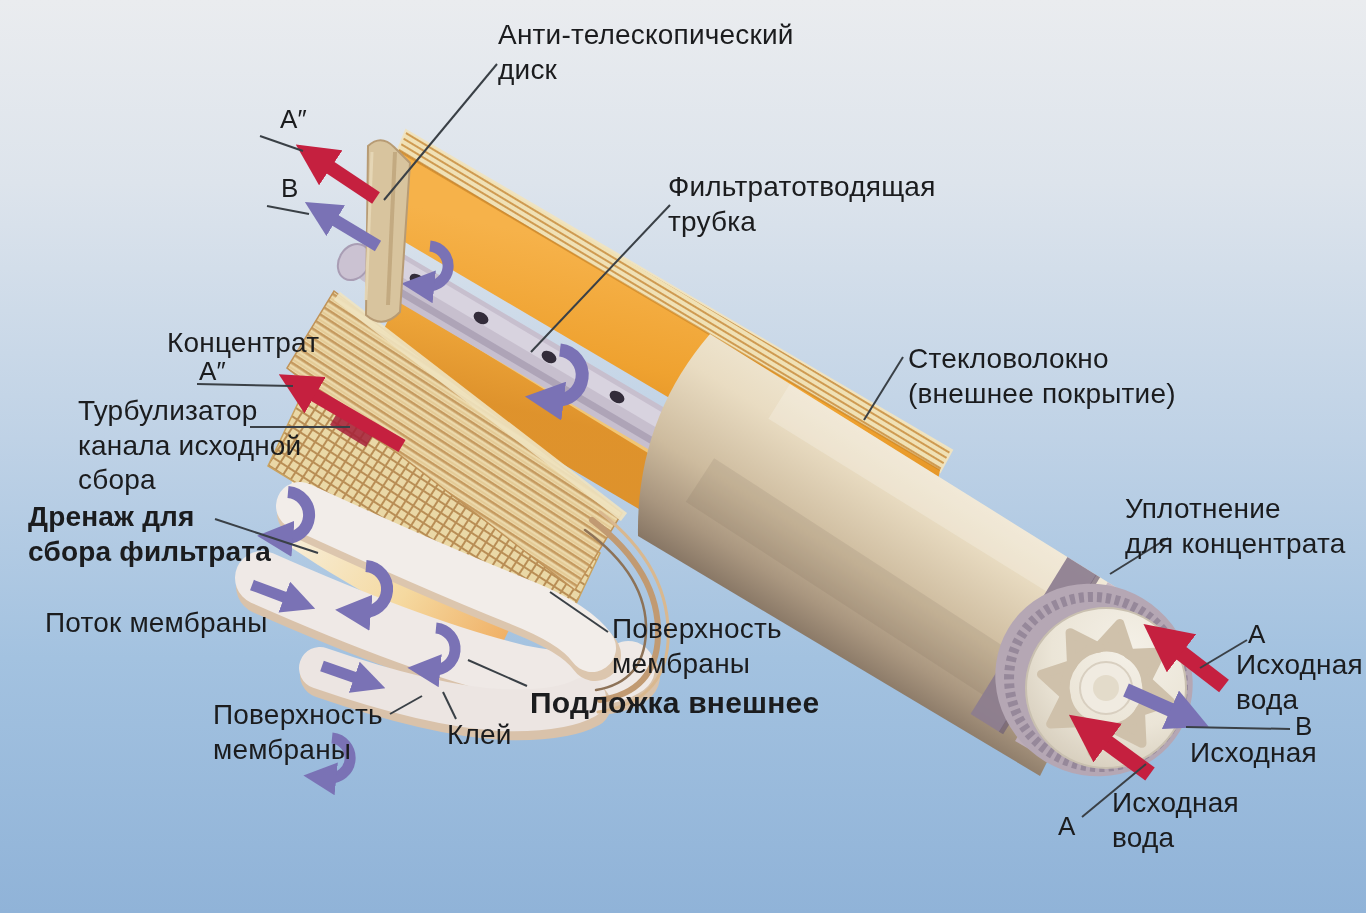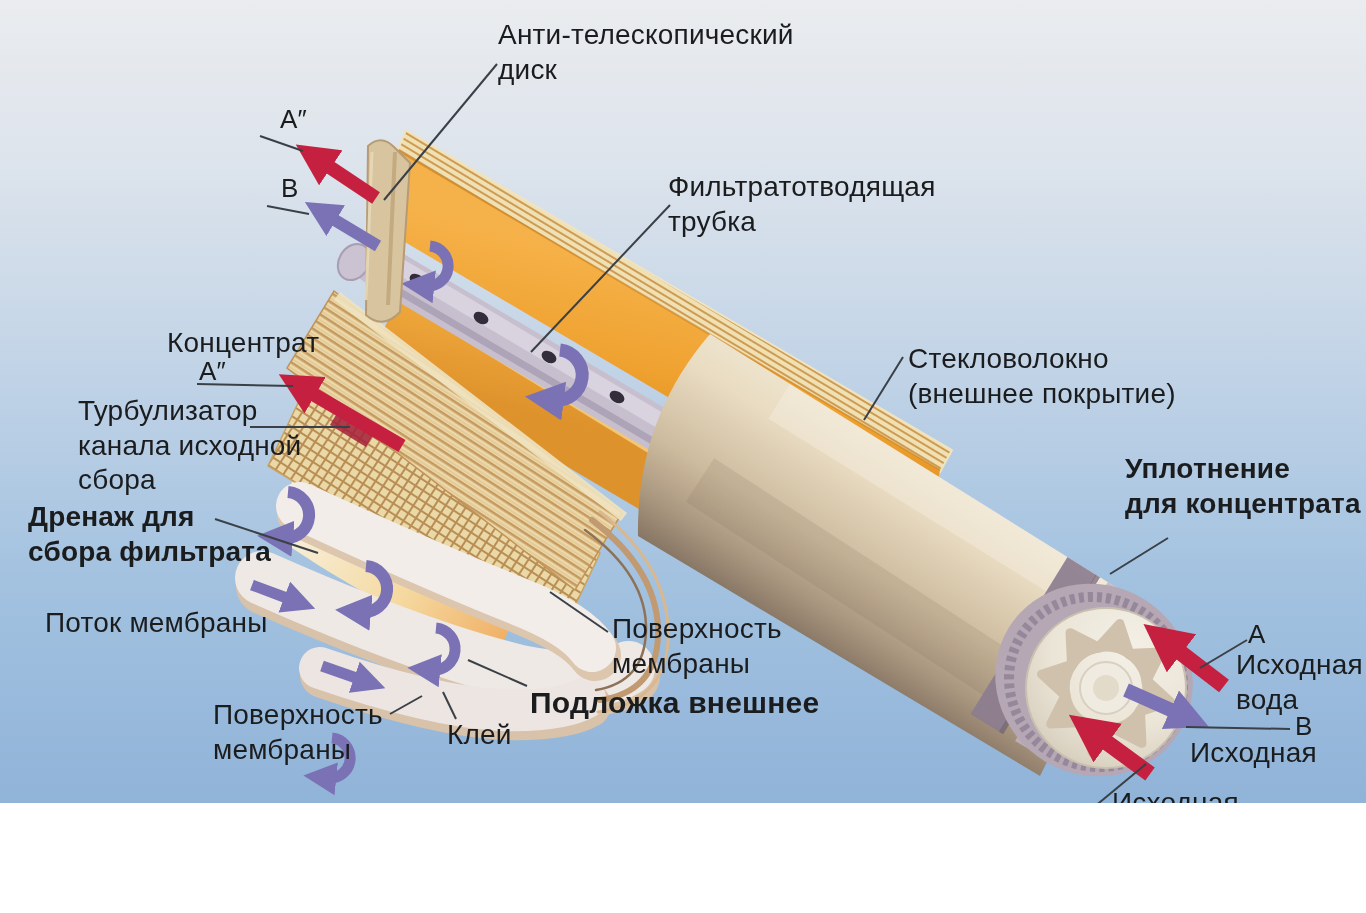--- a/index.html
+++ b/index.html
@@ -1,18 +1,18 @@
 <!DOCTYPE html>
 <html><head>
 <meta charset="utf-8">
 <style>
   html,body{margin:0;padding:0;}
   #stage{
     position:relative;
-    width:1366px;height:803px;
+    width:1366px;height:913px;
     overflow:hidden;
     background:linear-gradient(180deg,#eaecef 0%,#dde4ec 20%,#bfd2e6 48%,#a3c2e0 72%,#90b3d8 100%);
     font-family:"Liberation Sans",sans-serif;
   }
   #art{position:absolute;left:0;top:0;}
   .lbl{
     position:absolute;
     font-size:28px;line-height:1.24;
     color:#1b1c1e;
     white-space:pre-line;
@@ -220,21 +220,21 @@
 сбора фильтрата</div>
 <div class="lbl" style="left:45px;top:606px;">Поток мембраны</div>
 <div class="lbl" style="left:213px;top:698px;">Поверхность
 мембраны</div>
 <div class="lbl" style="left:447px;top:718px;">Клей</div>
 <div class="lbl b" style="left:530px;top:684px;font-size:30px;">Подложка внешнее</div>
 <div class="lbl" style="left:612px;top:612px;">Поверхность
 мембраны</div>
 <div class="lbl" style="left:908px;top:342px;">Стекловолокно
 (внешнее покрытие)</div>
-<div class="lbl" style="left:1125px;top:452px;font-weight:bold;">Уплотнение
+<div class="lbl" style="left:1125px;top:492px;">Уплотнение
 для концентрата</div>
 <div class="lbl mark" style="left:280px;top:103px;">А″</div>
 <div class="lbl mark" style="left:281px;top:172px;">В</div>
 <div class="lbl mark" style="left:1248px;top:618px;">А</div>
 <div class="lbl" style="left:1236px;top:648px;">Исходная
 вода</div>
 <div class="lbl mark" style="left:1295px;top:710px;">В</div>
 <div class="lbl" style="left:1190px;top:736px;">Исходная</div>
 <div class="lbl" style="left:1112px;top:786px;">Исходная
 вода</div>

